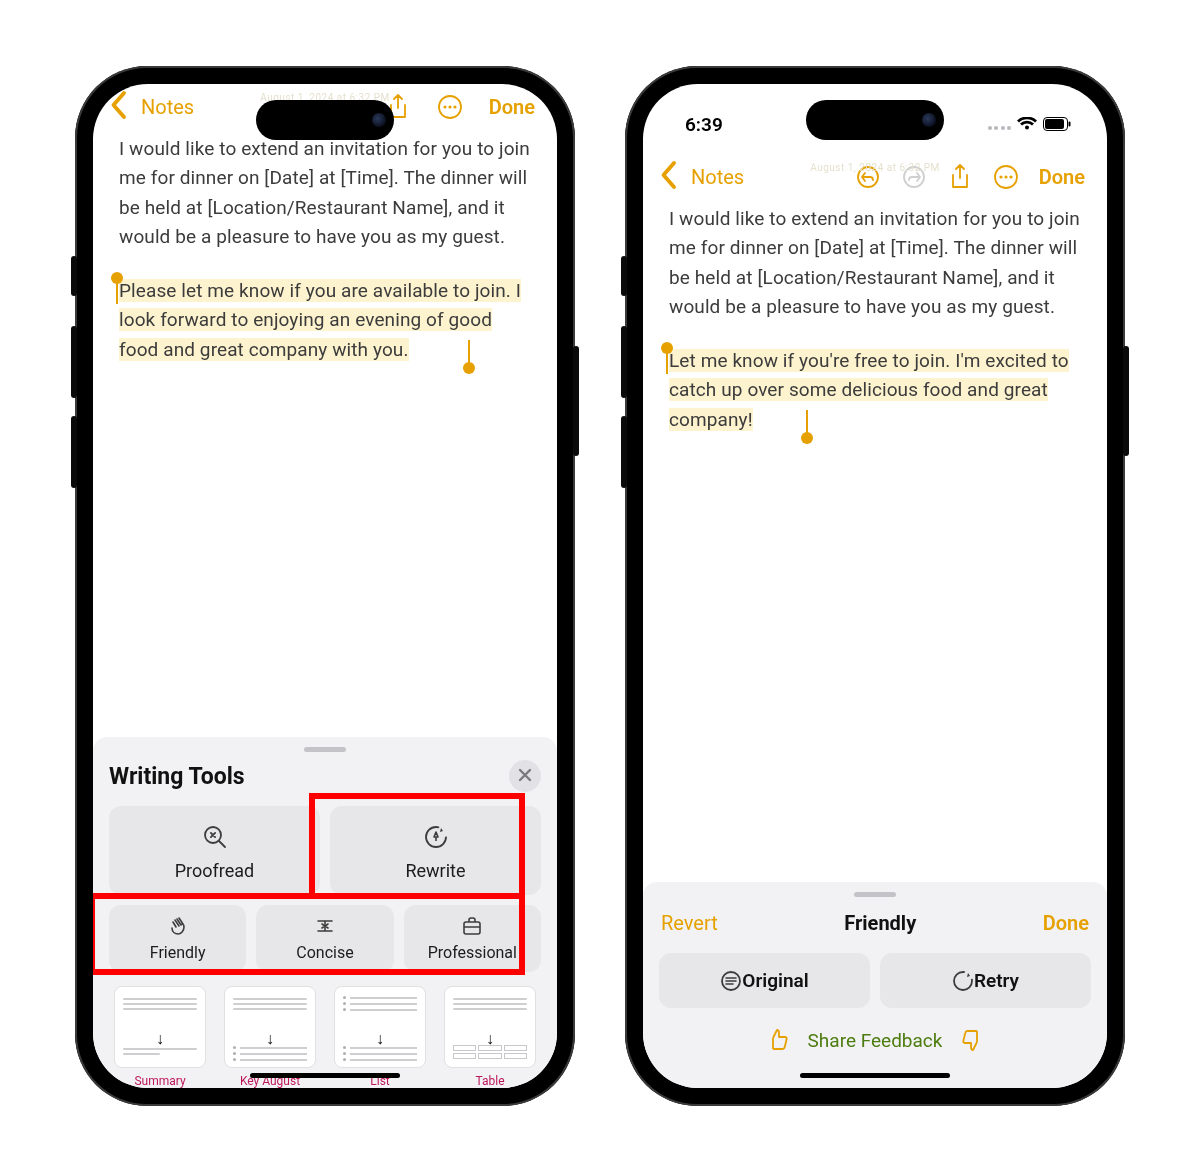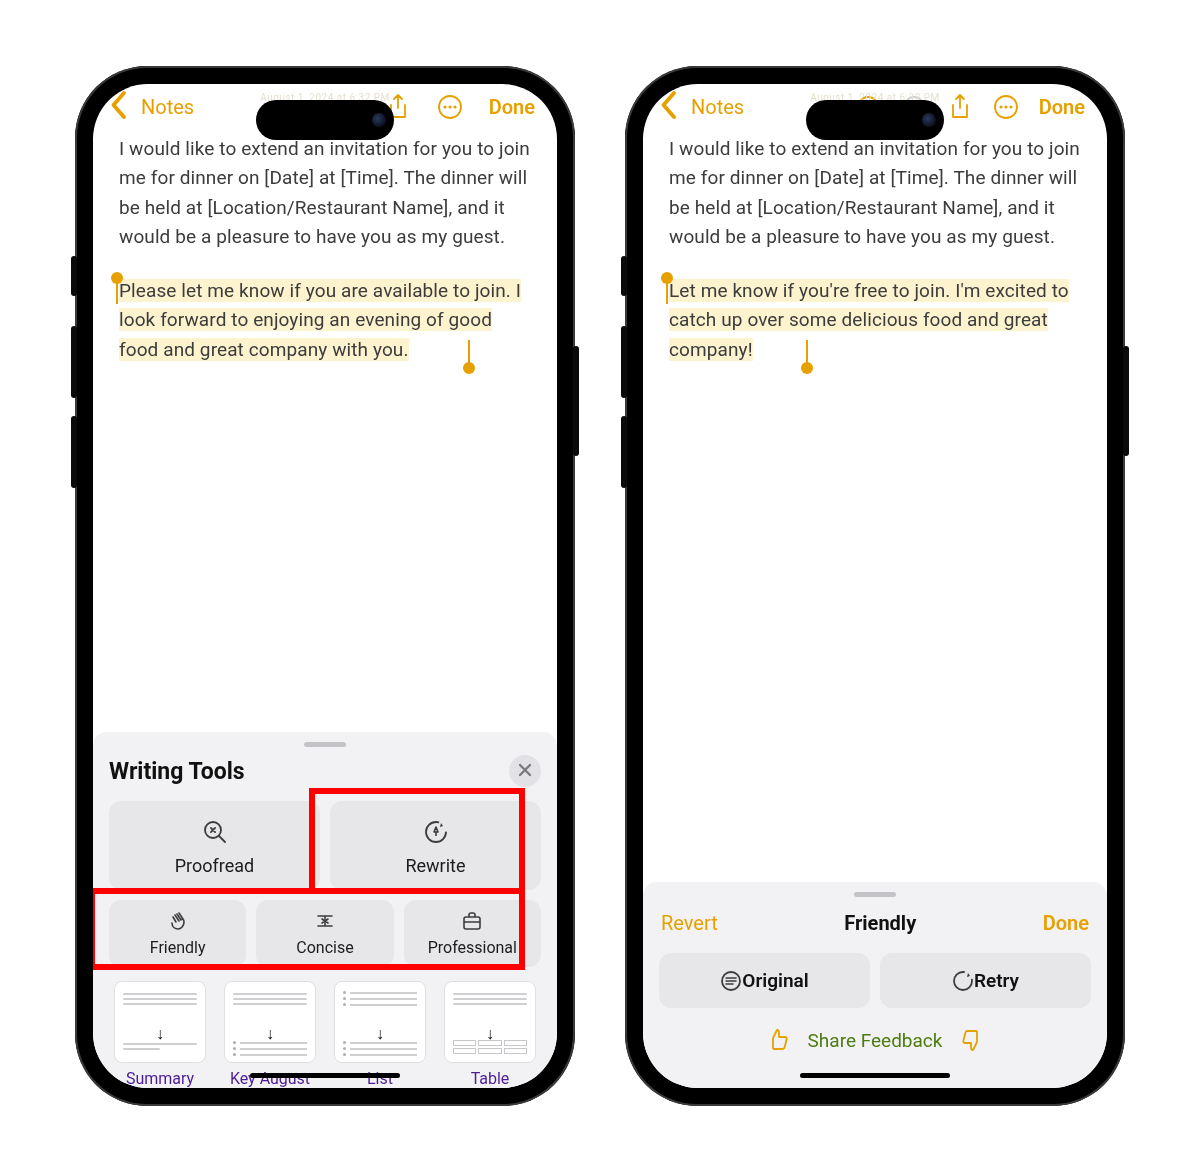--- a/index.html
+++ b/index.html
@@ -179,21 +179,21 @@
   }
   .mini .thumb {
     width: 92px; height: 82px; background:#fff;
     border:1px solid #e0e0e0; border-radius:8px;
     position:relative;
   }
   .mini .thumb .arrow-down {
     position:absolute; left:50%; top:42px; transform:translateX(-50%);
     font-size:16px; color:#111;
   }
-  .mini-label { font-size:16px; color:#4c1d95; }
+  .mini-label { font-size:12px; color:#be185d; }
 
   .home-indicator {
     width: 150px; height:5px; background:#000; border-radius:3px;
     position:absolute; bottom:10px; left:50%; transform:translateX(-50%);
   }
 
   
   .red-box {
     position: absolute;
     border: 6px solid #ff0000;
@@ -462,20 +462,43 @@
 
 <div class="phone">
   <div class="side-btn side-left-1"></div>
   <div class="side-btn side-left-2"></div>
   <div class="side-btn side-left-3"></div>
   <div class="side-btn side-right"></div>
   <div class="screen">
     <div class="island">
         <div class="cam-dot"></div>
       </div>
+    <div class="status-bar">
+      <span>6:39</span>
+      <span class="status-icons">
+        <span class="cell-dots">
+            <span></span>
+            <span></span>
+            <span></span>
+            <span></span>
+          </span>
+        <span class="wifi-icon">
+          <svg width="20" height="15" viewBox="0 0 20 15">
+              <path fill="#000" d="M10 12.5a2 2 0 100-4 2 2 0 000 4zM3 6.5a10 10 0 0114 0l-2 2a7 7 0 00-10 0l-2-2zM0 3.5a14.5 14.5 0 0120 0l-2 2A11.6 11.6 0 002 5.5l-2-2z"></path>
+            </svg>
+        </span>
+        <span class="battery-icon">
+          <svg width="28" height="14" viewBox="0 0 28 14">
+              <rect x="0.5" y="0.5" width="24" height="13" rx="3.5" fill="none" stroke="#000"></rect>
+              <rect x="2" y="2" width="19" height="10" rx="2" fill="#000"></rect>
+              <rect x="25.5" y="4.5" width="2" height="5" rx="1" fill="#000"></rect>
+            </svg>
+        </span>
+      </span>
+    </div>
 
     <div class="nav-bar">
       <div class="timestamp-ghost">August 1, 2024 at 6:32 PM</div>
       <div class="nav-left">
         <span class="chev-left">
           <svg viewBox="0 0 12 20" fill="none">
               <path d="M10 2L3 10l7 8" stroke="#e6a100" stroke-width="2.6" stroke-linecap="round" stroke-linejoin="round"></path>
             </svg>
         </span>
         <span class="nav-label">Notes</span>

